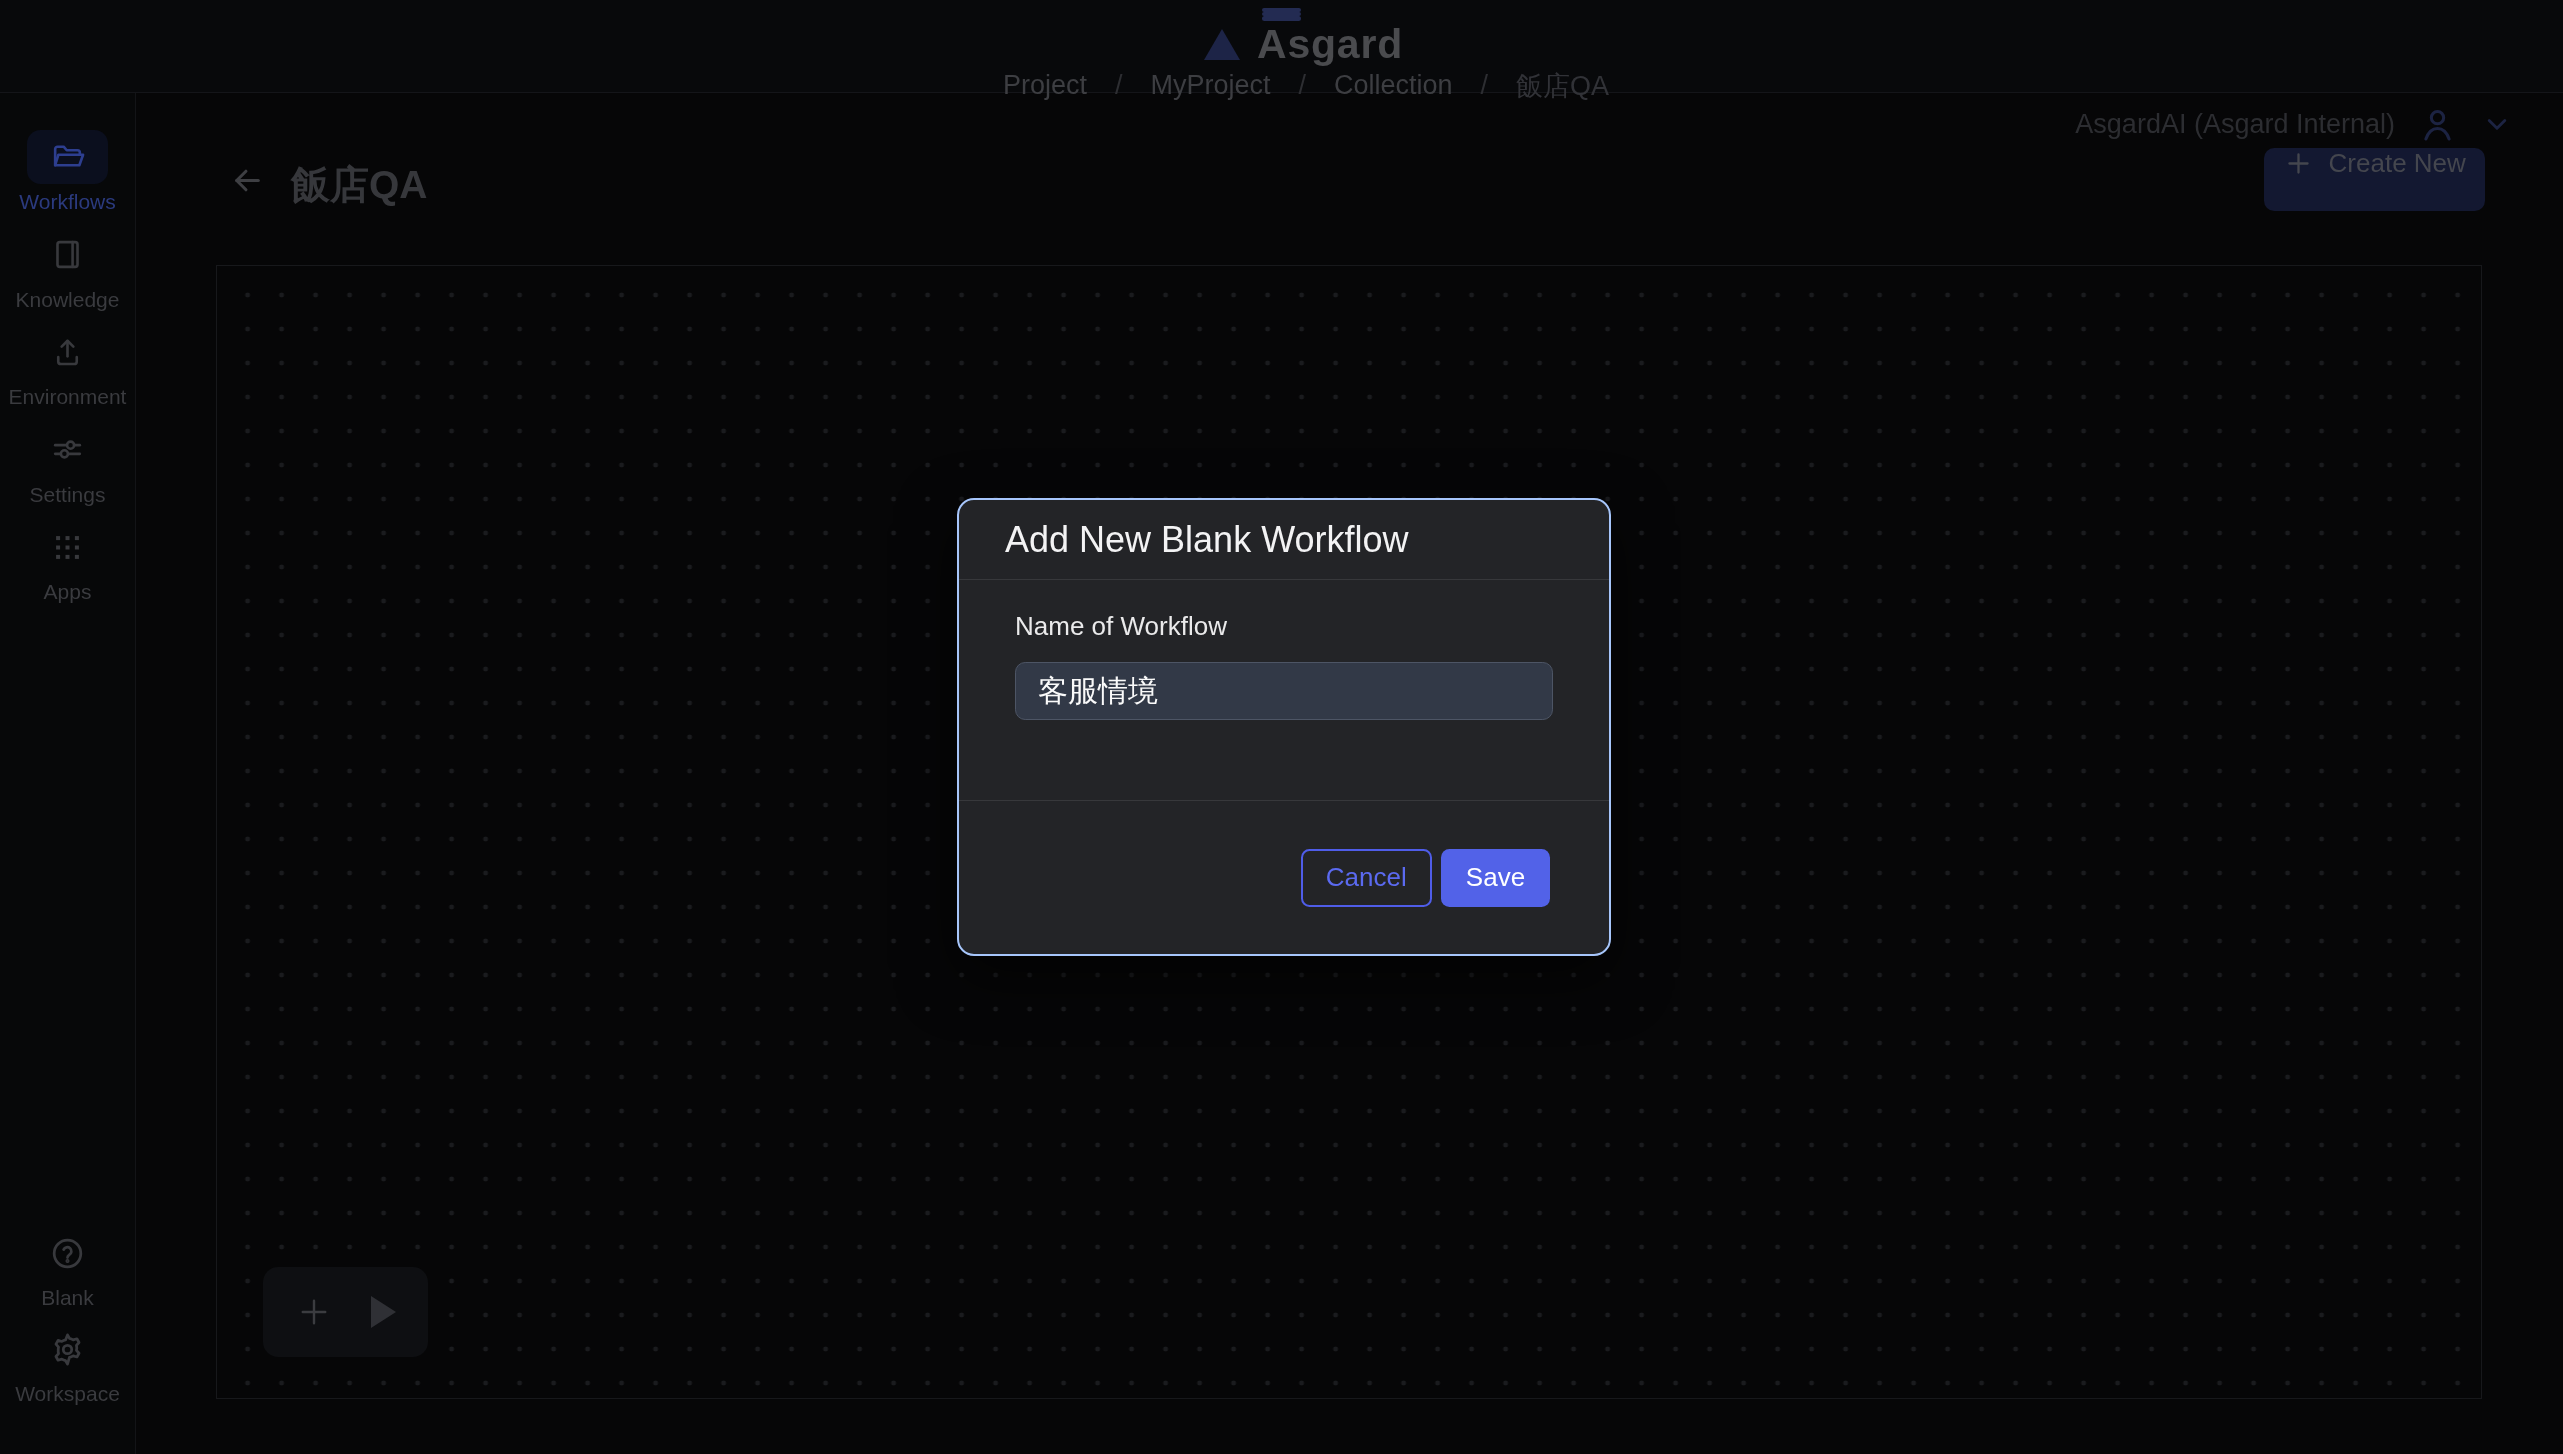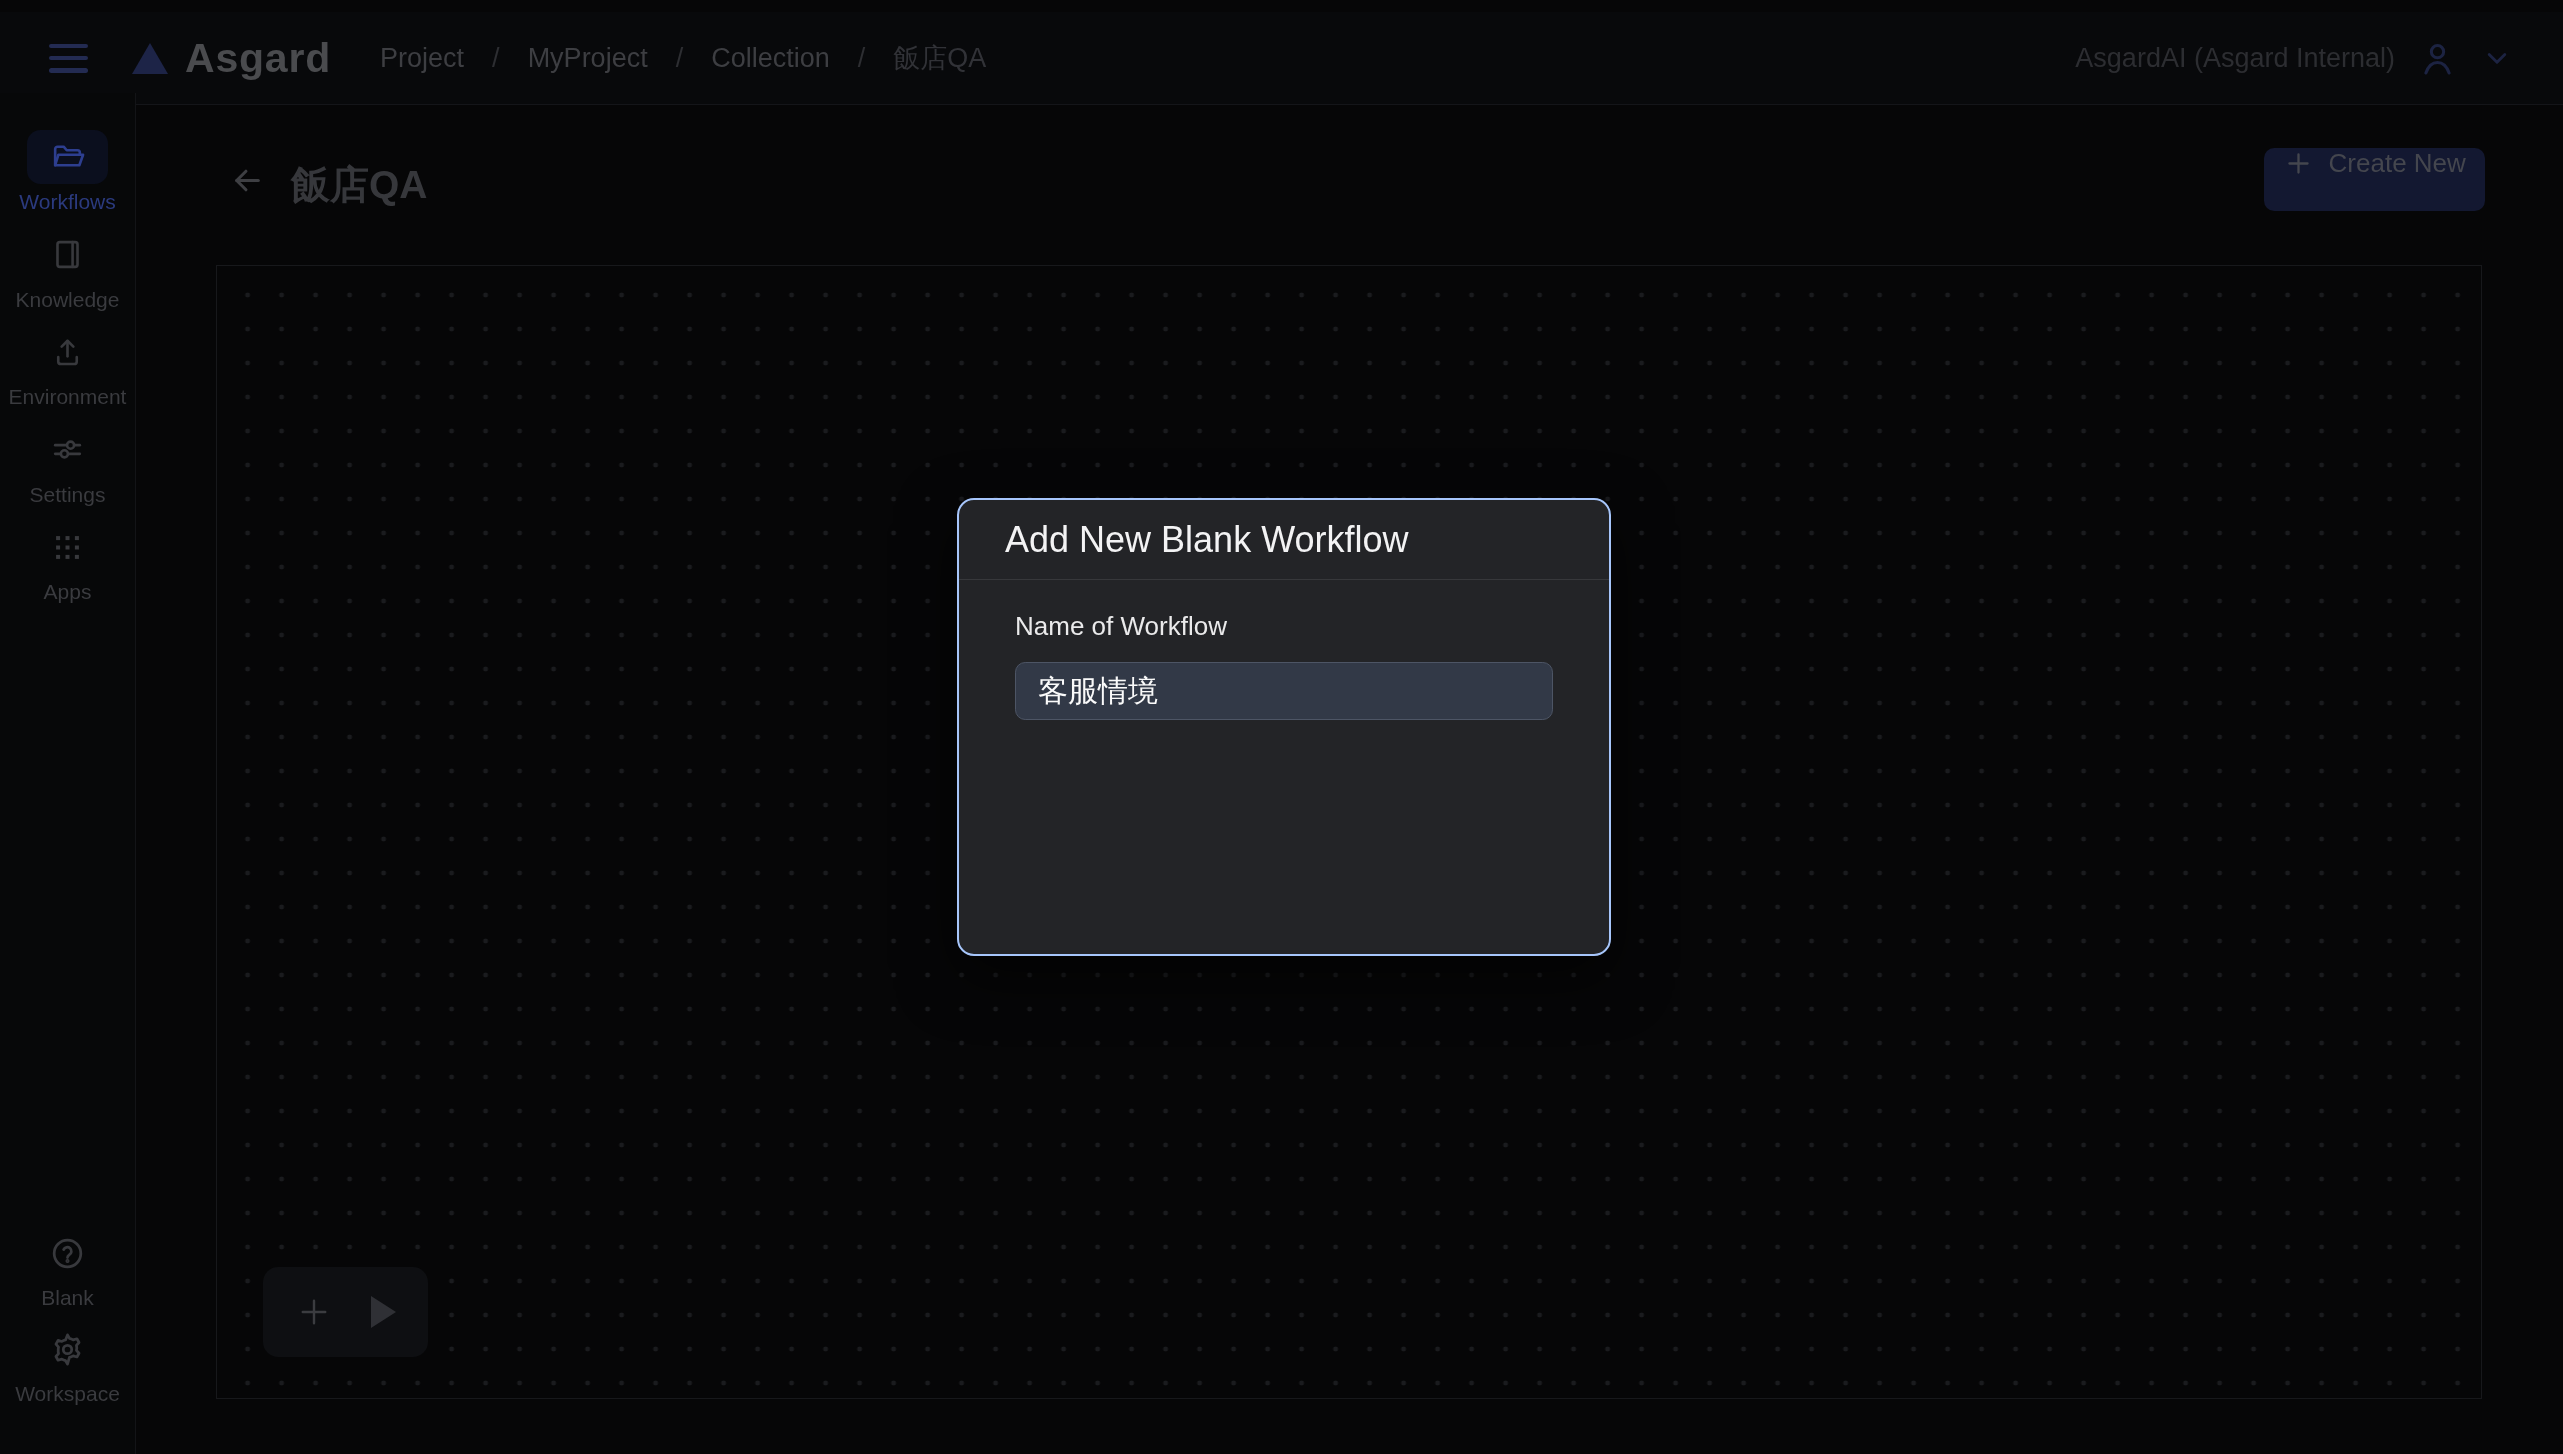--- a/index.html
+++ b/index.html
@@ -5,23 +5,23 @@
   * { margin:0; padding:0; box-sizing:border-box; }
   html,body { background:#060607; }
   body {
     width:2563px; height:1455px; overflow:hidden; position:relative;
     font-family:"Liberation Sans","DejaVu Sans",sans-serif;
   }
   .app { position:absolute; inset:0; }
 
   
   .topbar {
-    position:absolute; top:12px; left:0; right:0; height:93px;
+    position:absolute; top:0; left:0; right:0; height:93px;
     background:#08090b; border-bottom:1.7px solid #141519;
-    display:flex; align-items:center; padding:0 49px;
+    display:flex; align-items:center; padding:8px 49px;flex-direction:column;
   }
   .hamburger { width:39px; height:29px; display:flex; flex-direction:column; justify-content:space-between; cursor:pointer; }
   .hamburger span { display:block; height:4.2px; border-radius:2.5px; background:#232b52; }
   .logo { display:flex; align-items:center; gap:17px; margin-left:44px; }
   .logo-tri { width:0; height:0; border-left:18px solid transparent; border-right:18px solid transparent; border-bottom:31px solid #1d2447; }
   .logo-text { font-size:41px; font-weight:700; color:#4a4b4e; letter-spacing:0.8px; }
   .breadcrumb { display:flex; align-items:center; gap:28px; margin-left:49px; font-size:27px; color:#3d3e42; }
   .breadcrumb .sep { color:#2d2e32; }
   .breadcrumb .current { color:#313237; }
   .topbar-right { margin-left:auto; display:flex; align-items:center; gap:22px; }
@@ -243,16 +243,20 @@
 
   <div class="backdrop"></div>
   <div class="modal">
     <div class="modal-header">
       <div class="modal-title">Add New Blank Workflow</div>
     </div>
     <div class="modal-body">
       <label class="field-label">Name of Workflow</label>
       <input class="field-input" type="text" value="客服情境" style="">
     </div>
+    <div class="modal-footer">
+      <button class="btn btn-cancel">Cancel</button>
+      <button class="btn btn-save">Save</button>
+    </div>
   </div>
 
 </div>
 
 
 </body></html>

